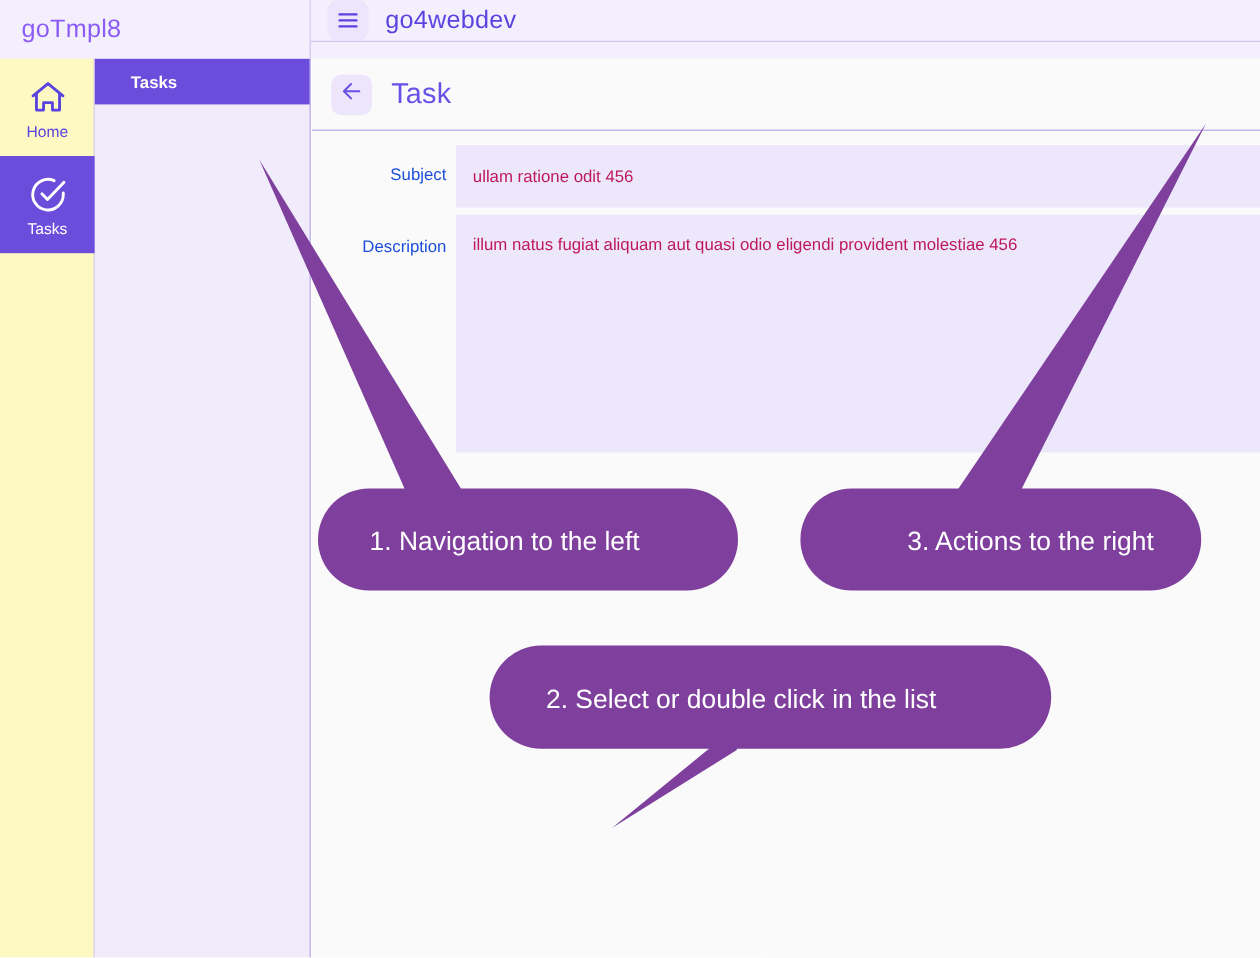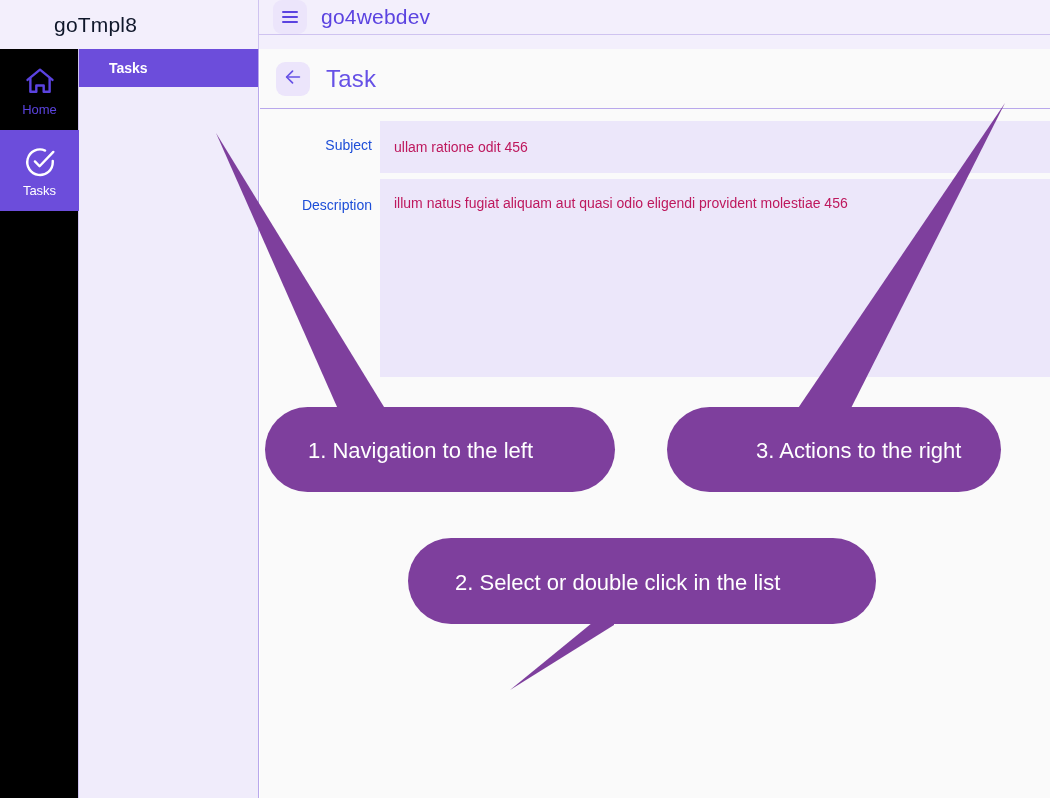--- a/index.html
+++ b/index.html
@@ -38,24 +38,23 @@
     width: 259px;
     height: 49px;
     box-sizing: border-box;
     border-right: 1px solid #cfc3f0;
     display: flex;
     align-items: center;
     padding-left: 18px;
     background: #f3effc;
   }
   .brand-text {
-    color: #0f172a;
+    color: #8b5cf6;
     font-size: 21px;
     letter-spacing: .2px;
-    margin-left: 36px;
   }
   .appbar-cell {
     flex: 1;
     height: 35px;
     box-sizing: border-box;
     display: flex;
     align-items: center;
     padding-left: 14px;
     background: #f3effc;
     border-bottom: 1px solid #cfc3f0;
@@ -90,21 +89,21 @@
     margin-left: 14px;
     letter-spacing: .2px;
   }
 
   
   .rail {
     position: absolute;
     top: 49px; left: 0;
     width: 79px;
     height: 749px;
-    background: #000000;
+    background: #fef9c3;
     box-sizing: border-box;
     border-right: 1px solid #cfc3f0;
   }
   .rail-item {
     width: 79px;
     height: 81px;
     box-sizing: border-box;
     display: flex;
     flex-direction: column;
     align-items: center;

